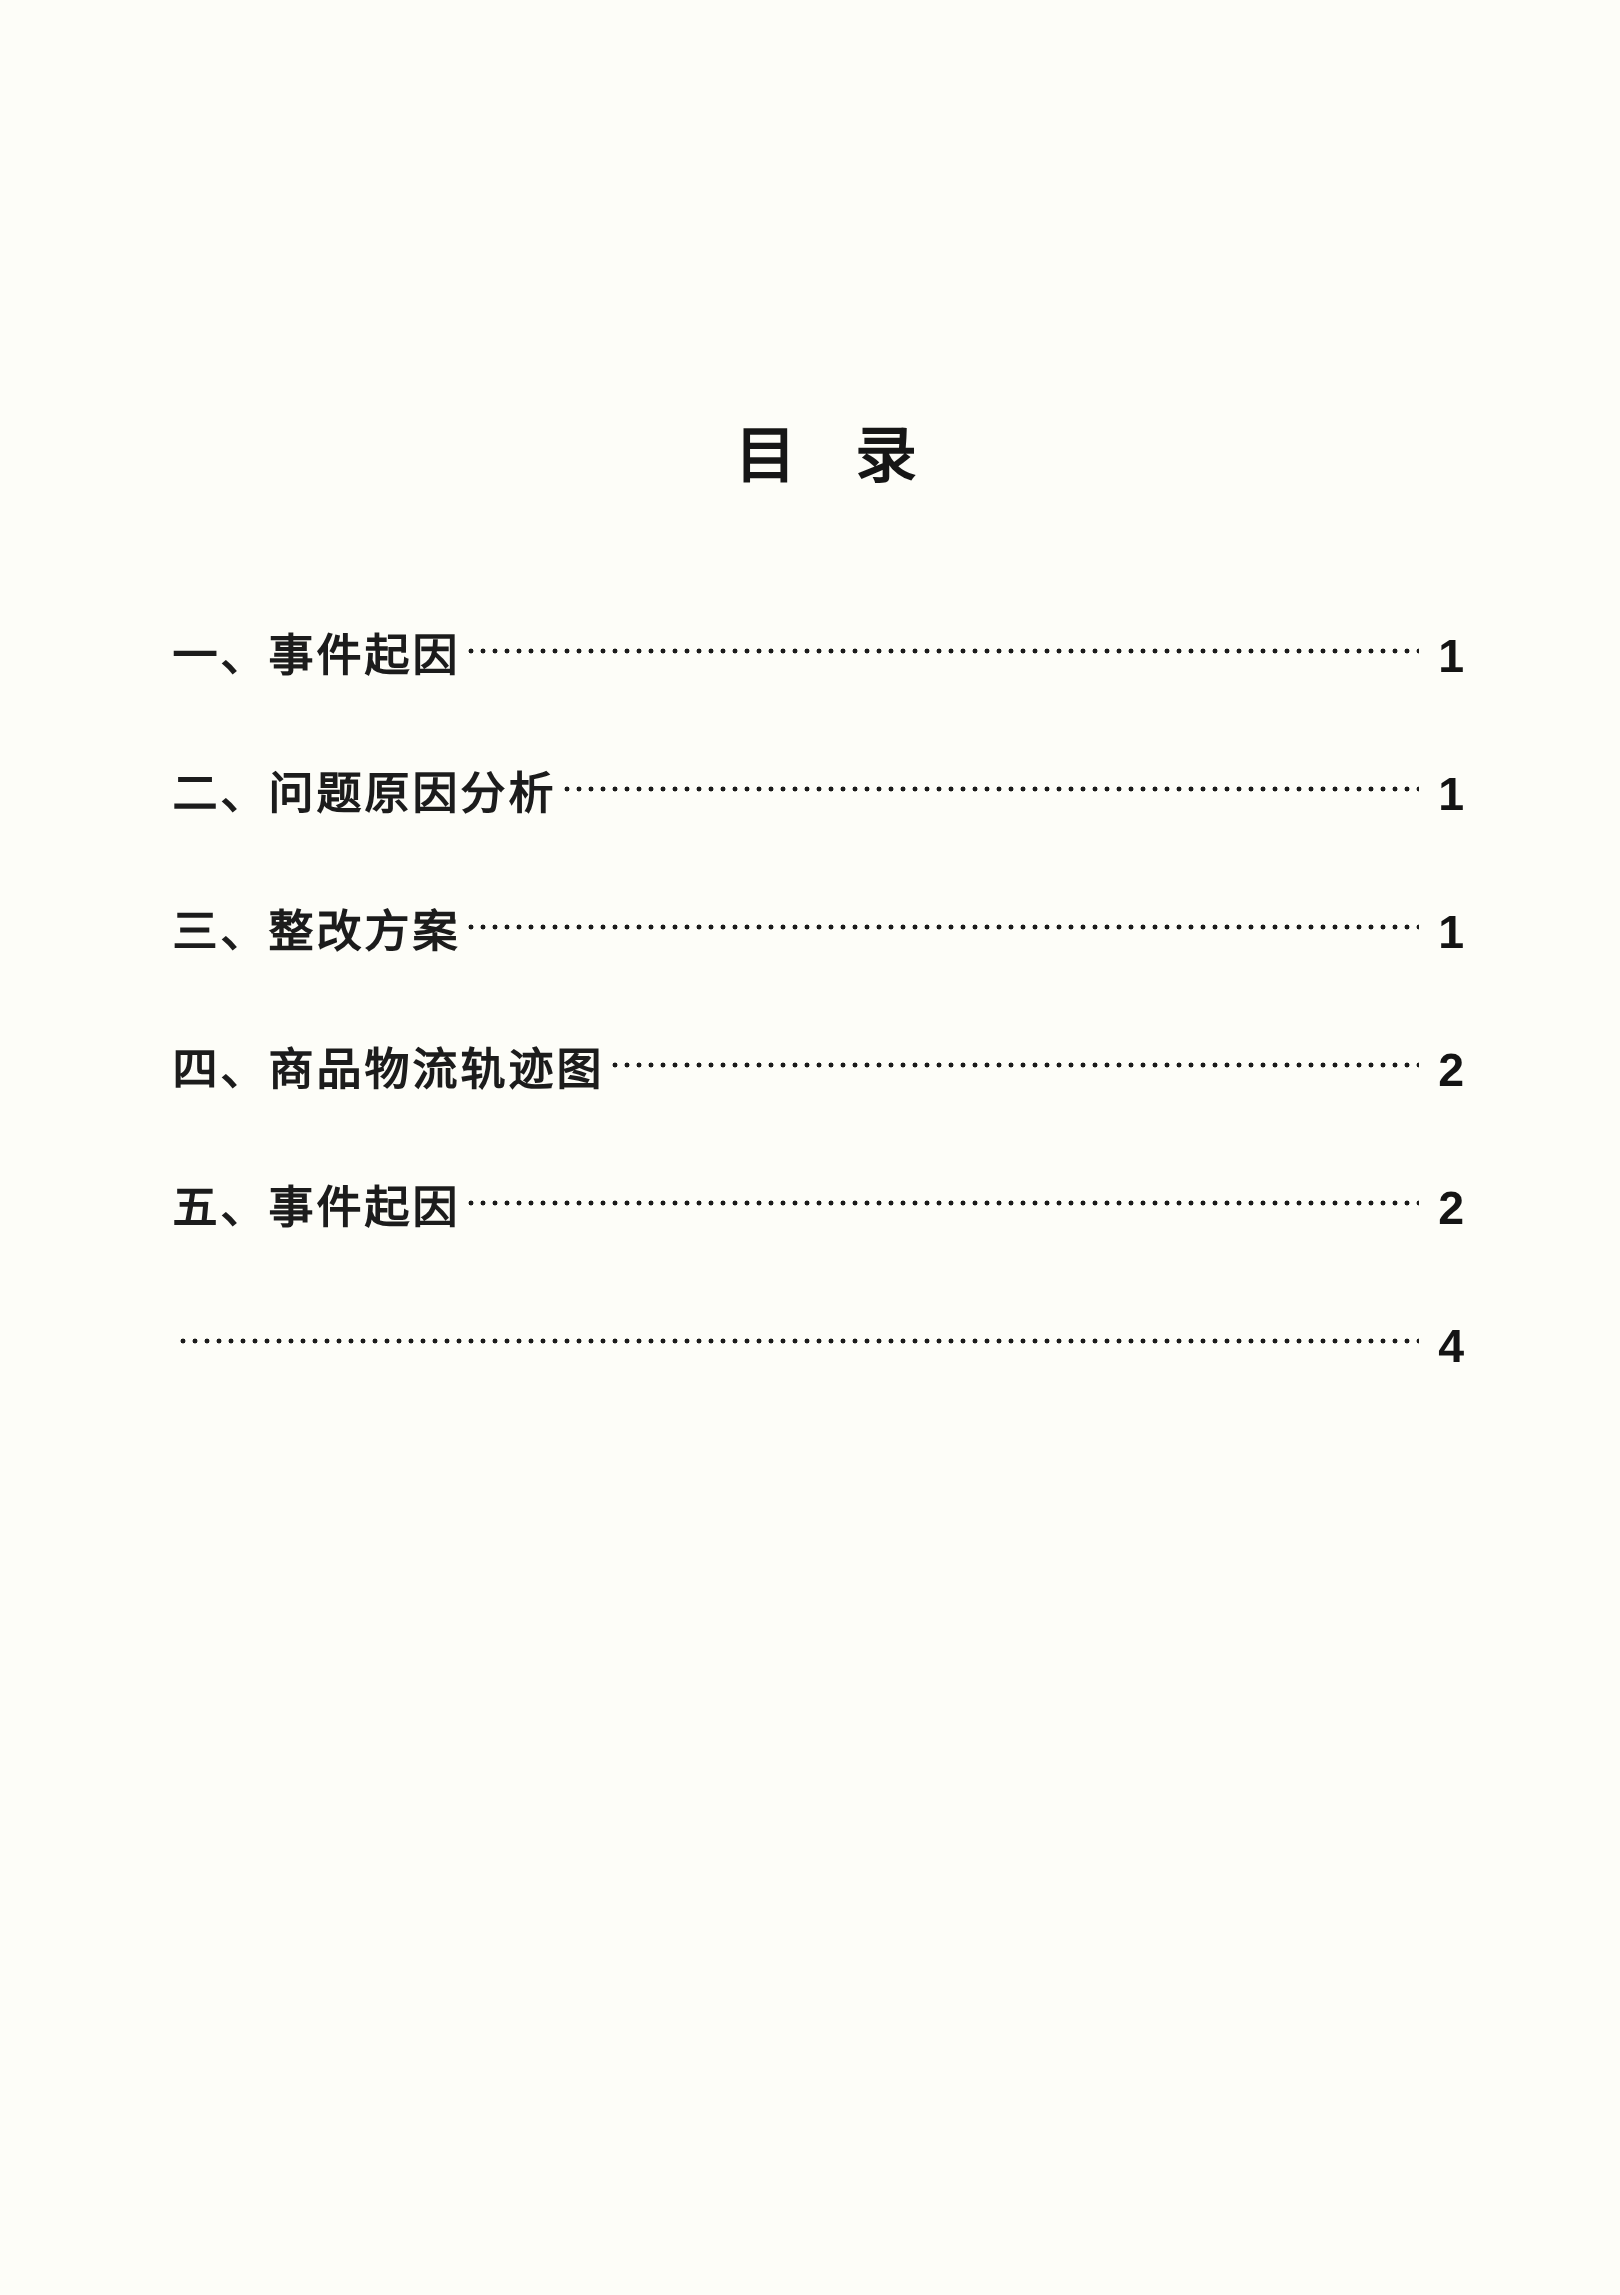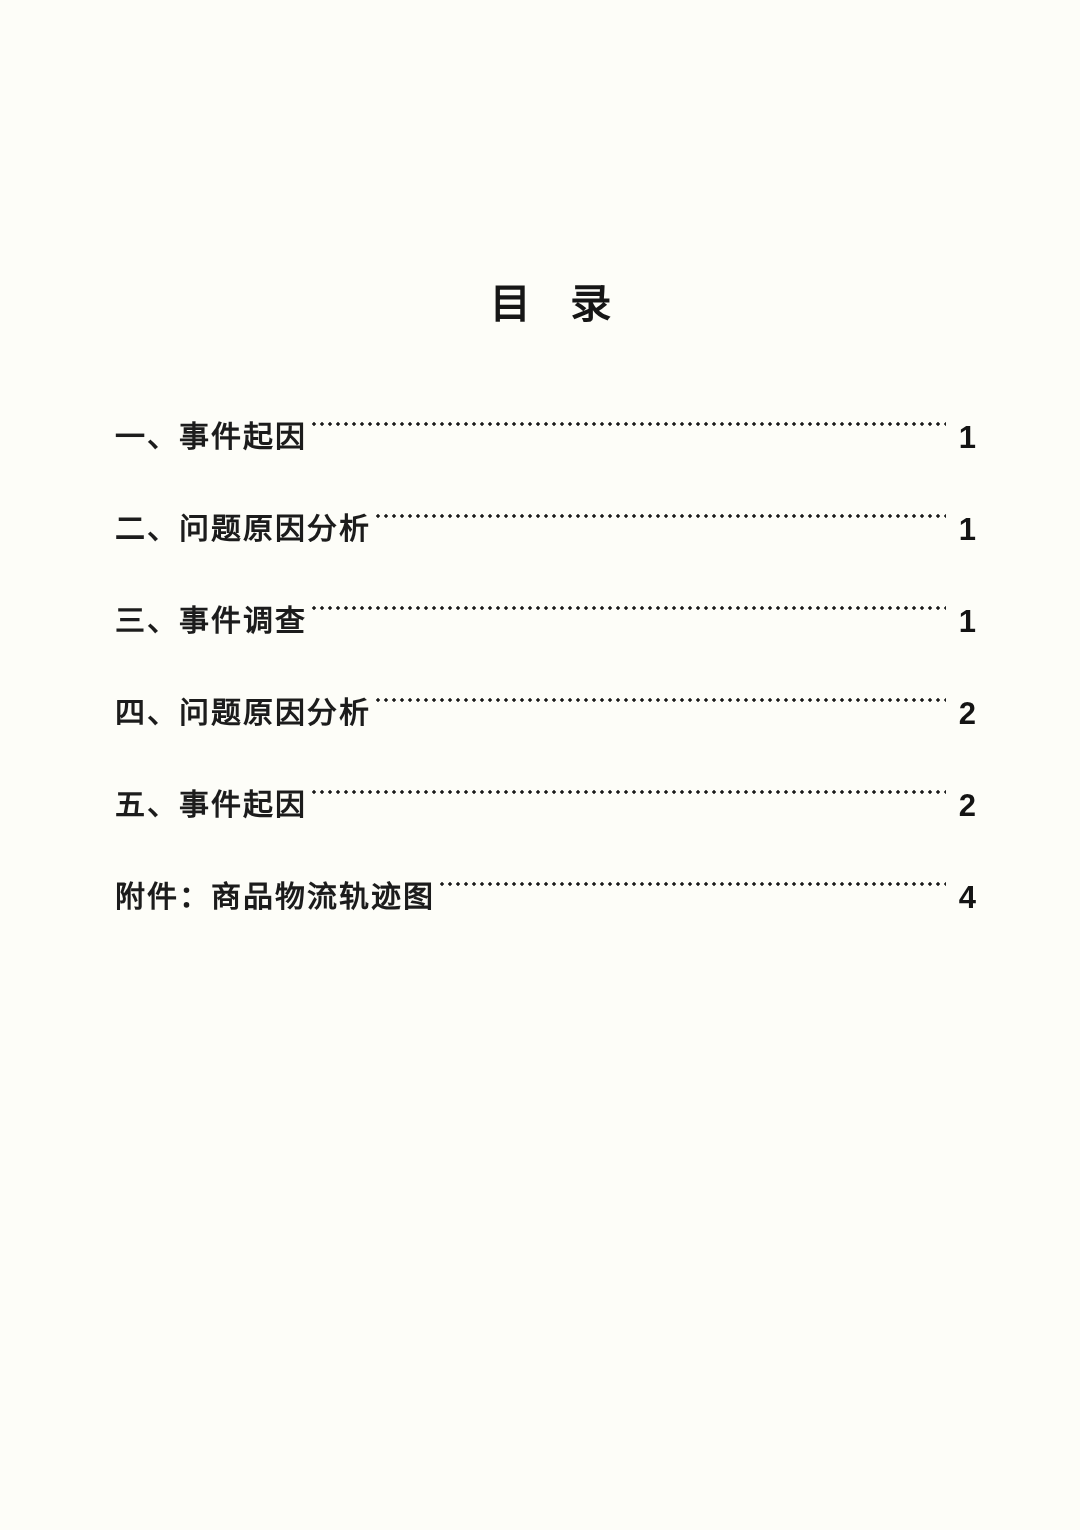--- a/index.html
+++ b/index.html
@@ -29,21 +29,21 @@
     text-indent: 14px; 
     color: #161616;
     padding-left: 21px;
   }
   .toc-list {
     margin-top: 97px;
     padding: 0 104px 0 115px;
   }
   .toc-row {
     display: flex;
-    align-items: flex-start;
+    align-items: center;
     margin-bottom: 61px;
     font-size: 30px;
     line-height: 30px;
     font-weight: bold;
   }
   .toc-label {
     white-space: nowrap;
     letter-spacing: 2px;
   }
   .toc-dots {
@@ -79,37 +79,36 @@
       <span class="toc-page">1</span>
     </div>
 
     <div class="toc-row">
       <span class="toc-label">二、问题原因分析</span>
       <span class="toc-dots"></span>
       <span class="toc-page">1</span>
     </div>
 
     <div class="toc-row">
-      <span class="toc-label">三、事件调查</span>
+      <span class="toc-label">三、整改方案</span>
       <span class="toc-dots"></span>
       <span class="toc-page">1</span>
     </div>
 
     <div class="toc-row">
-      <span class="toc-label">四、问题原因分析</span>
+      <span class="toc-label">四、商品物流轨迹图</span>
       <span class="toc-dots"></span>
       <span class="toc-page">2</span>
     </div>
 
     <div class="toc-row">
       <span class="toc-label">五、事件起因</span>
       <span class="toc-dots"></span>
       <span class="toc-page">2</span>
     </div>
 
     <div class="toc-row">
-      <span class="toc-label">附件：商品物流轨迹图</span>
       <span class="toc-dots"></span>
       <span class="toc-page">4</span>
     </div>
 
   </div>
 </div>
 
 </body></html>

